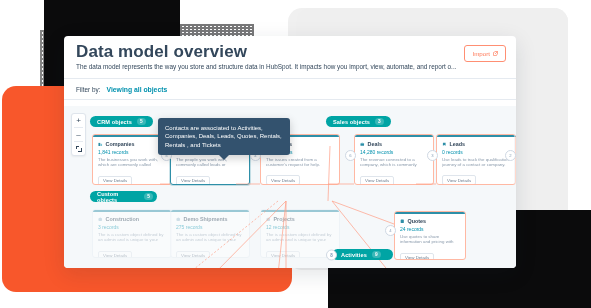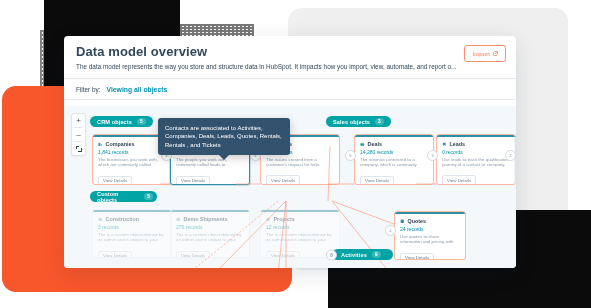--- a/index.html
+++ b/index.html
@@ -67,21 +67,21 @@
   }
 
   
   .app{
     position:absolute;left:64px;top:36px;width:452px;height:232px;
     background:#ffffff;border-radius:4px;overflow:hidden;
     box-shadow:0 6px 22px rgba(20,30,50,.12);
   }
   .app-header{padding:9px 12px 7px 12px;position:relative;}
   .app-title{
-    font-size:13px;font-weight:700;color:#33475b;letter-spacing:.1px;
+    font-size:17px;font-weight:700;color:#33475b;letter-spacing:.1px;
     margin:0 0 4px 0;line-height:13px;
   }
   .app-sub{
     font-size:6.4px;color:#33475b;line-height:9px;margin:0;
     max-width:382px;white-space:nowrap;overflow:hidden;text-overflow:ellipsis;
   }
   .import-btn{
     position:absolute;right:10px;top:9px;
     border:1px solid #ff8f73;color:#ff7a59;background:#fff;
     border-radius:3px;font-size:6.2px;padding:4px 7px;line-height:7px;

